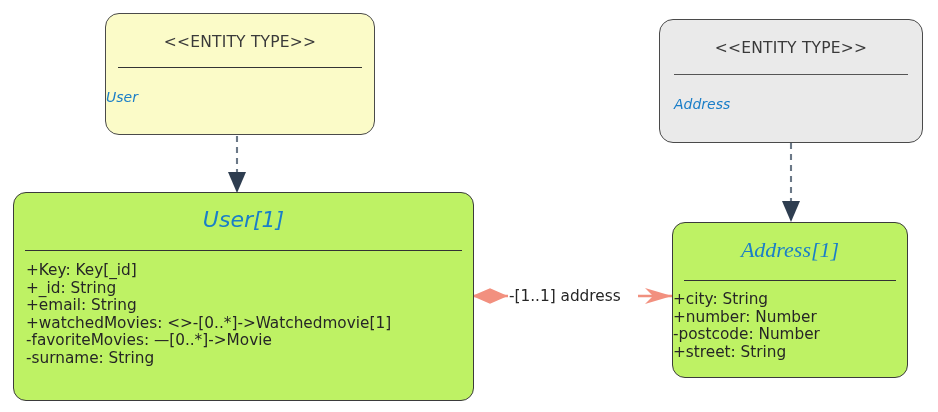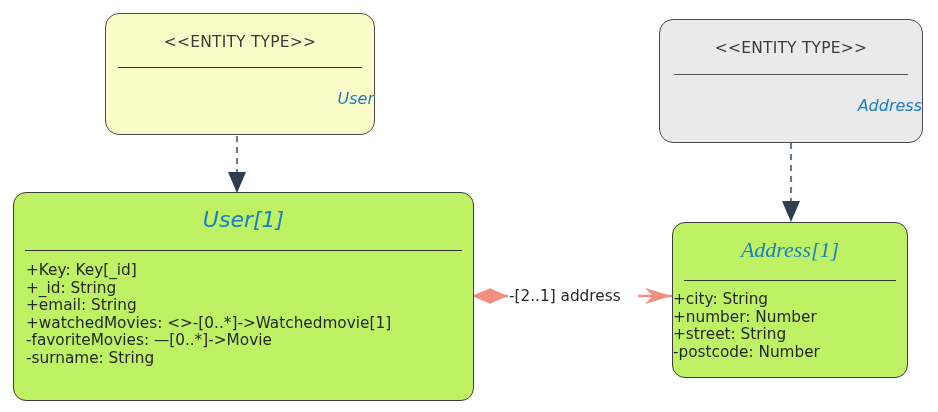--- a/index.html
+++ b/index.html
@@ -44,24 +44,24 @@
     text-align: center;
     color: #3a3a3a;
     font-size: 15.5px;
     letter-spacing: 0.2px;
     white-space: nowrap;
   }
 
   .entity-name {
     position: absolute;
     left: 0; right: 0;
-    text-align: right;
+    text-align: left;
     color: #1a7ec8;
     font-style: italic;
-    font-size: 16px;
+    font-size: 14px;
     white-space: nowrap;
   }
 
   .hr {
     position: absolute;
     height: 0;
     border-top: 1.6px solid #333333;
   }
   .hr.soft { border-top-color: #555555; }
 
@@ -157,20 +157,20 @@
       <span class="attr">-surname: String</span>
     </div>
   </div>
 
   <div class="uml-box" style="left:672px; top:222px; width:236px; height:156px;">
     <div class="class-title" style="top:14px;font-family:Liberation Serif, serif;">Address[1]</div>
     <div class="hr" style="left:11px; right:11px; top:57px;"></div>
     <div class="attr-list" style="left:0; top:68px;">
       <span class="attr">+city: String</span>
       <span class="attr">+number: Number</span>
+      <span class="attr">-postcode: Number</span>
       <span class="attr">+street: String</span>
-      <span class="attr">-postcode: Number</span>
     </div>
   </div>
 
-  <div class="assoc-label" style="left:509px; top:287px;">-[2..1] address</div>
+  <div class="assoc-label" style="left:509px; top:287px;">-[1..1] address</div>
 
 </div>
 
 </body></html>

